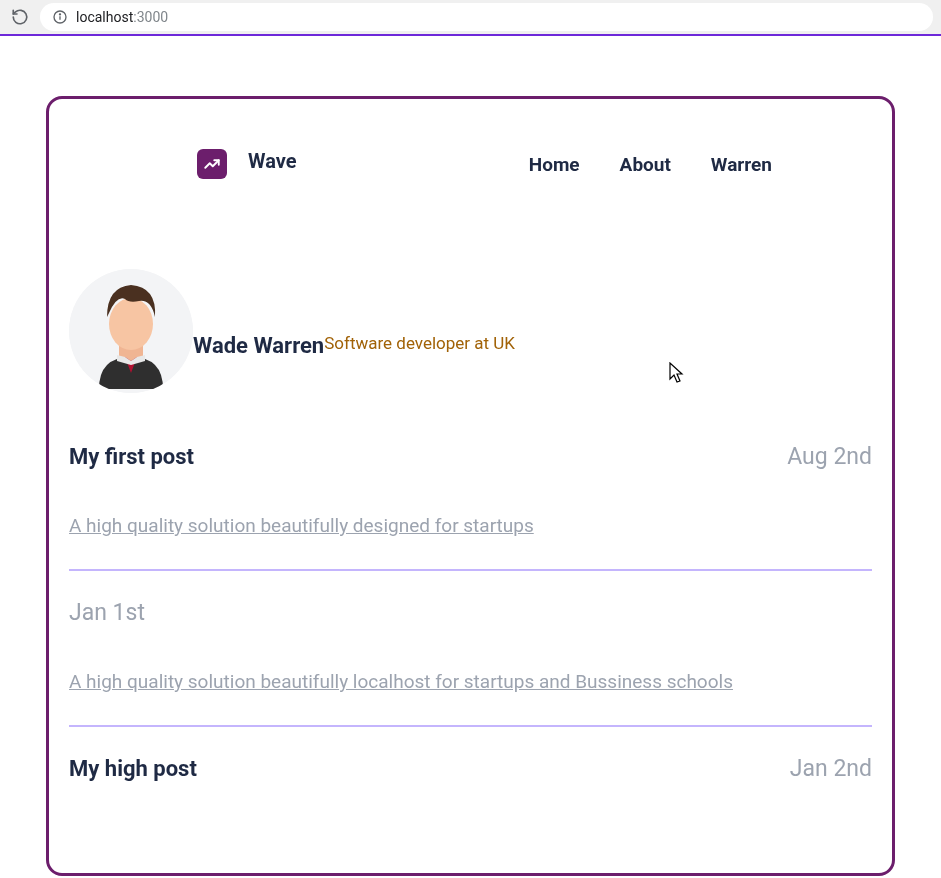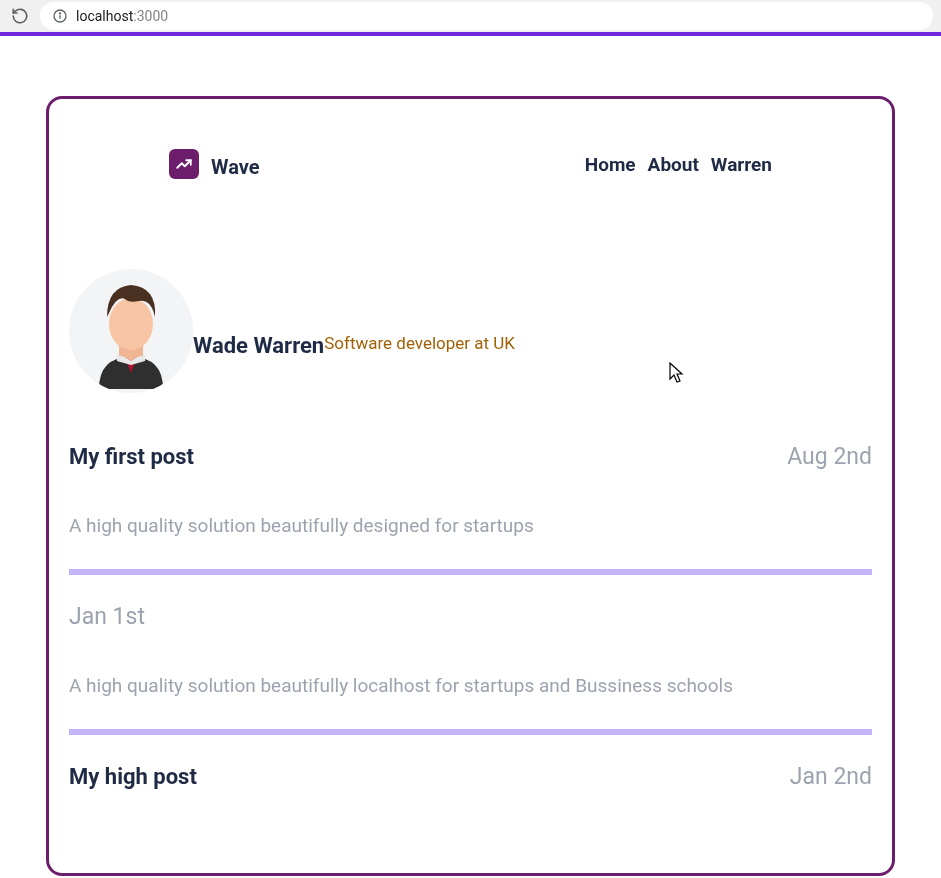--- a/index.html
+++ b/index.html
@@ -9,21 +9,21 @@
     }
     body {
       font-family: -apple-system, BlinkMacSystemFont, 'Segoe UI', Roboto, Helvetica, Arial, sans-serif;
       background: #fff;
       width: 941px;
       height: 878px;
       overflow: hidden;
     }
     .browser-chrome {
       background: #f0f0f0;
-      border-bottom: 4px solid #6d28d9;
+      border-bottom: 2px solid #6d28d9;
       display: flex;
       align-items: center;
       height: 36px;
       padding: 15px 8px;
       gap: 8px;
     }
     .reload-btn {
       width: 24px;
       height: 24px;
       display: flex;
@@ -68,40 +68,41 @@
       overflow: hidden;
     }
     .header {
       display: flex;
       align-items: center;
       justify-content: space-between;
       padding: 0 100px 0 100px;
     }
     .brand {
       display: flex;
-      align-items: flex-end;
-      gap: 12px;
+      align-items: flex-start;
+      gap: 21px;
+      margin-left: 28px;
     }
     .brand-logo {
       width: 30px;
       height: 30px;
       background: #6c1e6c;
       border-radius: 6px;
       display: flex;
       align-items: center;
       justify-content: center;
     }
     .brand-name {
       font-size: 20px;
       font-weight: 700;
       color: #1f2a44;
     }
     .nav {
       display: flex;
-      gap: 12px;
+      gap: 40px;
     }
     .nav-link {
       font-size: 19px;
       font-weight: 700;
       color: #1f2a44;
       cursor: pointer;
     }
     .profile {
       display: flex;
       flex-direction: row;
@@ -125,21 +126,21 @@
     .profile-bio {
       margin-top: 24px;
       font-size: 17px;
       color: #a16207;
     }
     .posts {
       margin-top: 50px;
     }
     .post {
       padding-bottom: 32px;
-      border-bottom: 6px solid #c4b5fd;
+      border-bottom: 2px solid #c4b5fd;
       margin-bottom: 28px;
     }
     .post-header {
       display: flex;
       justify-content: space-between;
       align-items: baseline;
     }
     .post-title {
       font-size: 22px;
       font-weight: 700;
@@ -147,20 +148,21 @@
       cursor: pointer;
     }
     .post-date {
       font-size: 23px;
       color: #9ca3af;
     }
     .post-excerpt {
       margin-top: 44px;
       font-size: 19px;
       color: #9ca3af;
+      text-decoration: underline;
     }
     .cursor {
       position: absolute;
       left: 669px;
       top: 362px;
       pointer-events: none;
     }
   </style>
 </head>
 <body>

